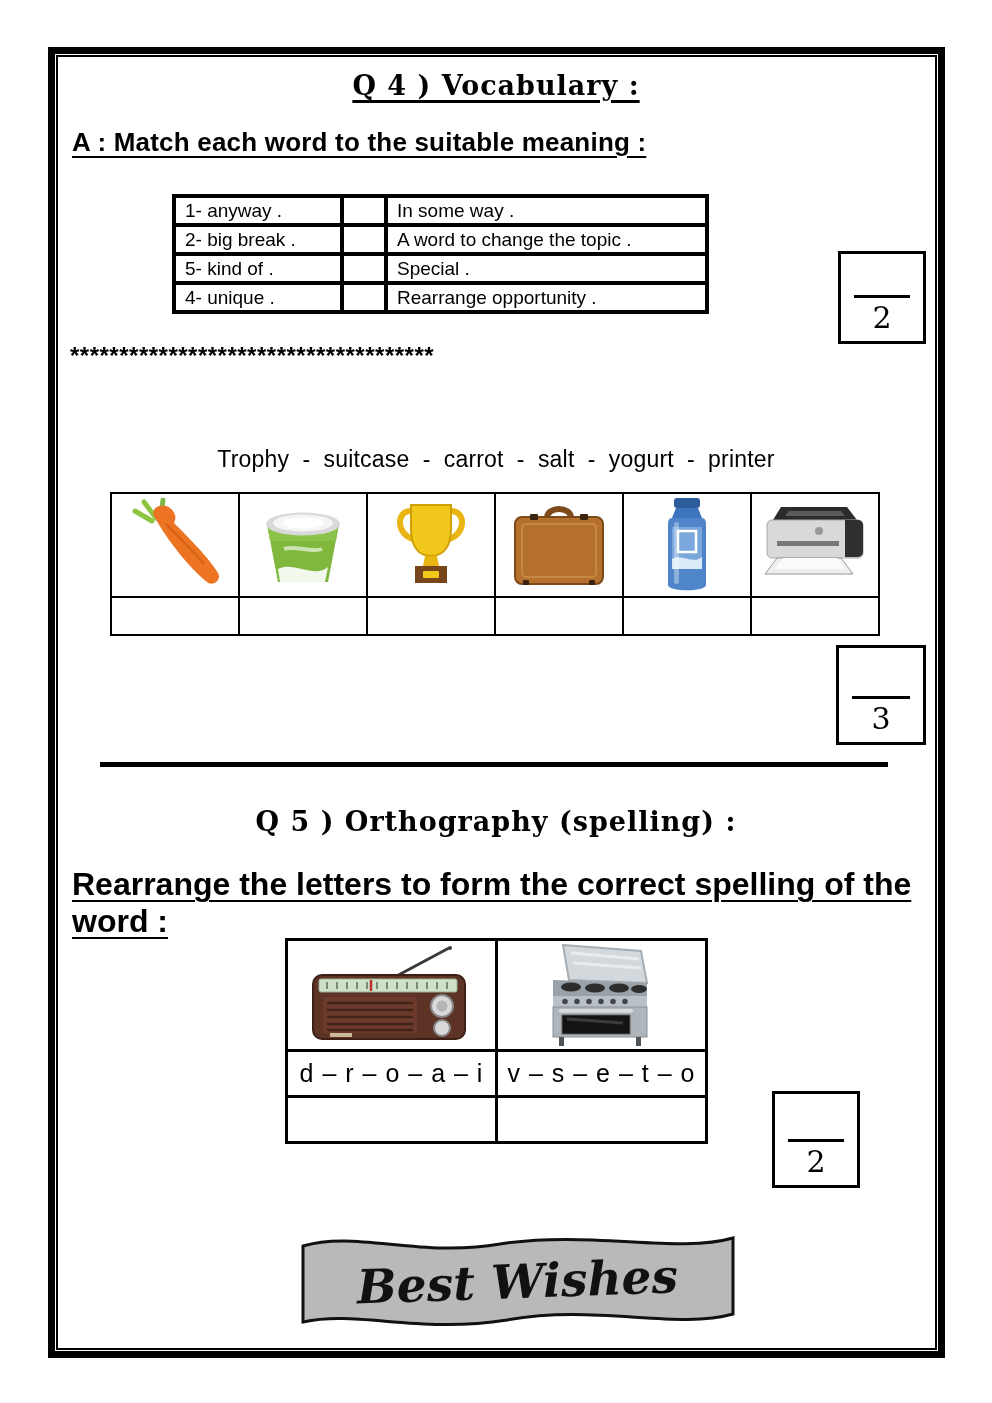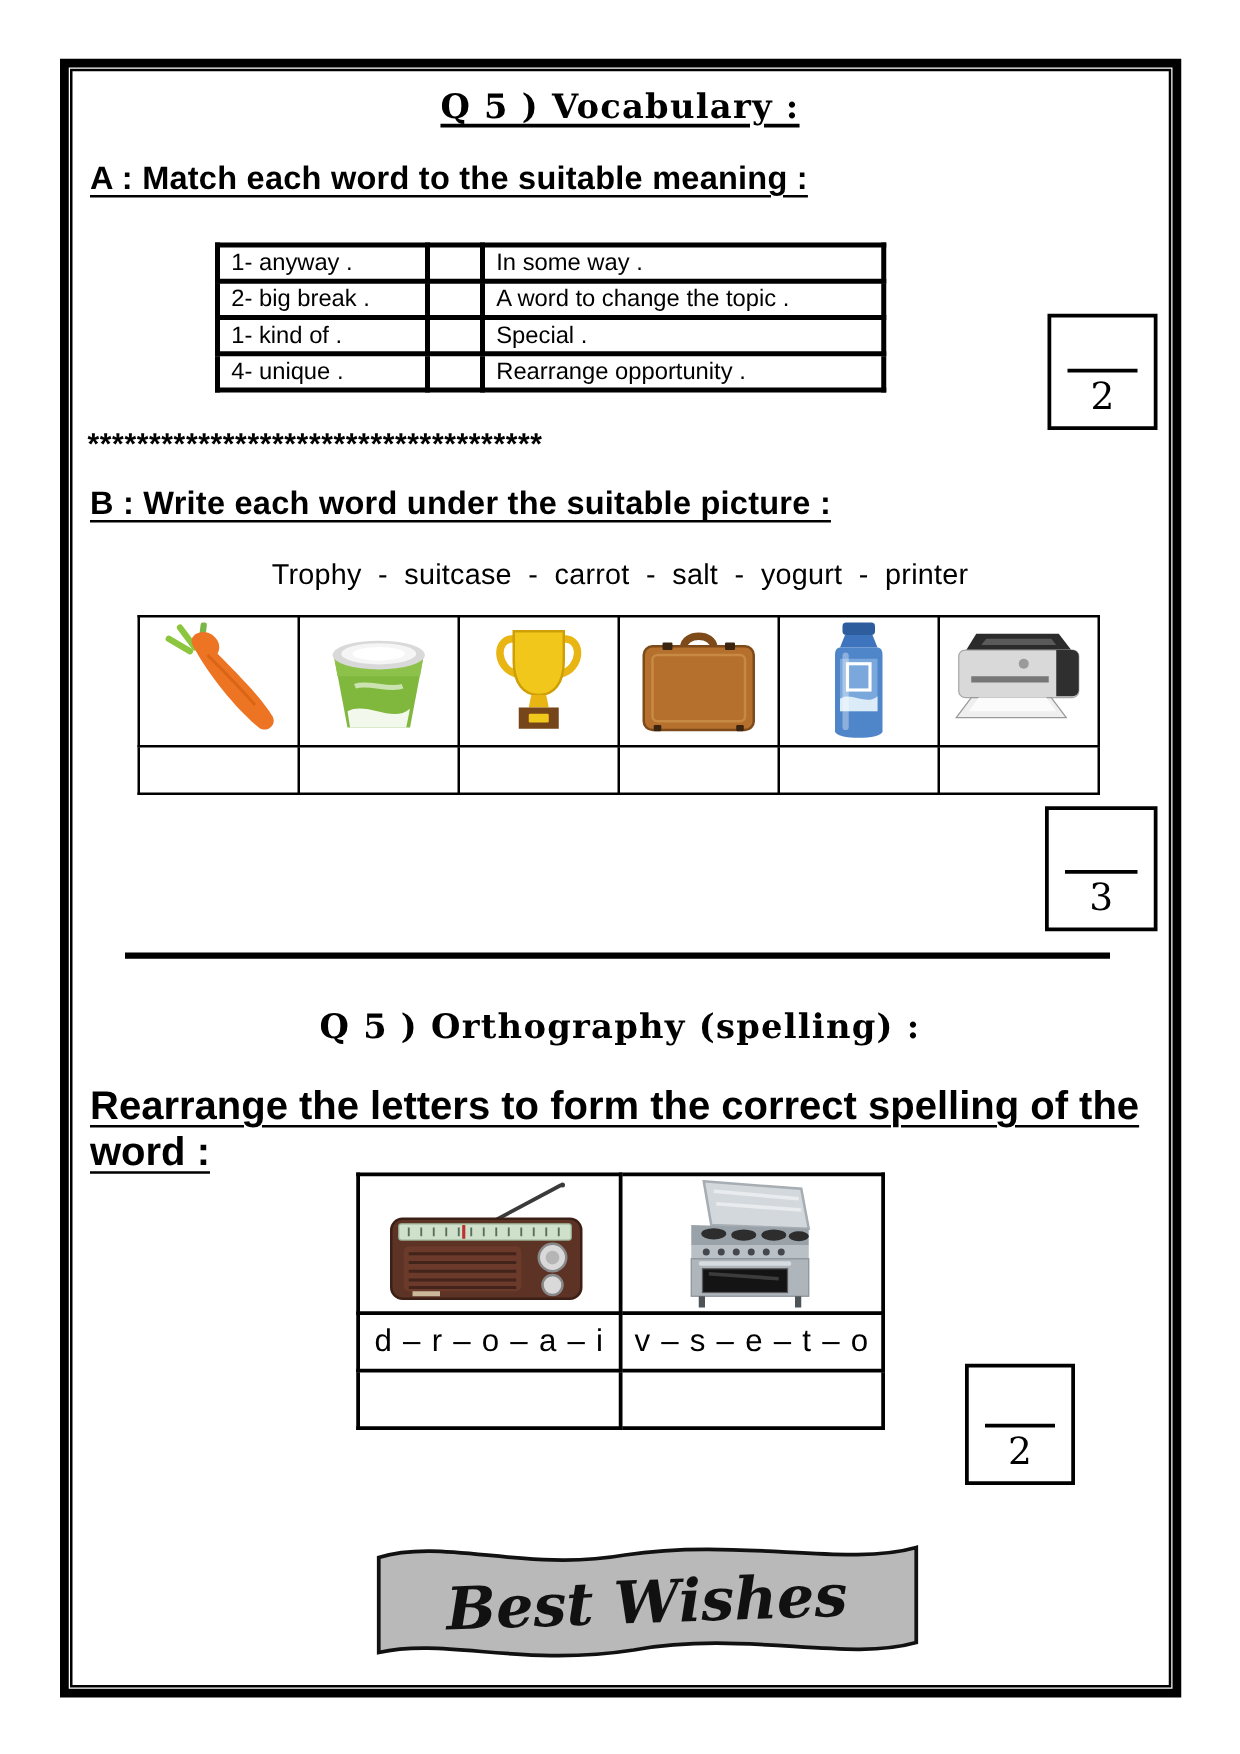--- a/index.html
+++ b/index.html
@@ -81,58 +81,57 @@
 </style>
 </head>
 <body>
 
 <div class="page">
   <div class="frame">
     <div class="frame-inner"></div>
   </div>
 
   <div class="q-title" style="top:70px;">
-    <span class="u">Q 5 ) Vocabulary :</span>
+    <span class="u">Q 4 ) Vocabulary :</span>
   </div>
 
   <div class="sec-heading" style="top:127px;">A : Match each word to the suitable meaning :</div>
 
   <table class="match-table">
     <tbody>
         <tr>
       <td class="w">1- anyway .</td>
       <td class="m"></td>
       <td class="d">In some way .</td>
     </tr>
     <tr>
       <td class="w">2- big break .</td>
       <td class="m"></td>
       <td class="d">A word to change the topic .</td>
     </tr>
     <tr>
-      <td class="w">1- kind of .</td>
+      <td class="w">5- kind of .</td>
       <td class="m"></td>
       <td class="d">Special .</td>
     </tr>
     <tr>
       <td class="w">4- unique .</td>
       <td class="m"></td>
       <td class="d">Rearrange opportunity .</td>
     </tr>
   </tbody>
     </table>
 
   <div class="score-box" style="left:838px; top:251px; width:88px; height:93px;">
     <div class="score-line"></div>
     <div class="score-num">2</div>
   </div>
 
   <div class="asterisks">*************************************</div>
 
-  <div class="sec-heading" style="top:387px;">B : Write each word under the suitable picture :</div>
 
   <div class="word-bank">Trophy  -  suitcase  -  carrot  -  salt  -  yogurt  -  printer</div>
 
   <table class="picture-table">
     <tbody>
         <tr class="imgs">
       <td>
         <svg width="114" height="94" viewBox="0 0 114 94">
           <path d="M38 20 L26 4" stroke="#8cc63e" stroke-width="5" fill="none" stroke-linecap="round"></path>
           <path d="M43 18 L45 2" stroke="#7ab648" stroke-width="5" fill="none" stroke-linecap="round"></path>

